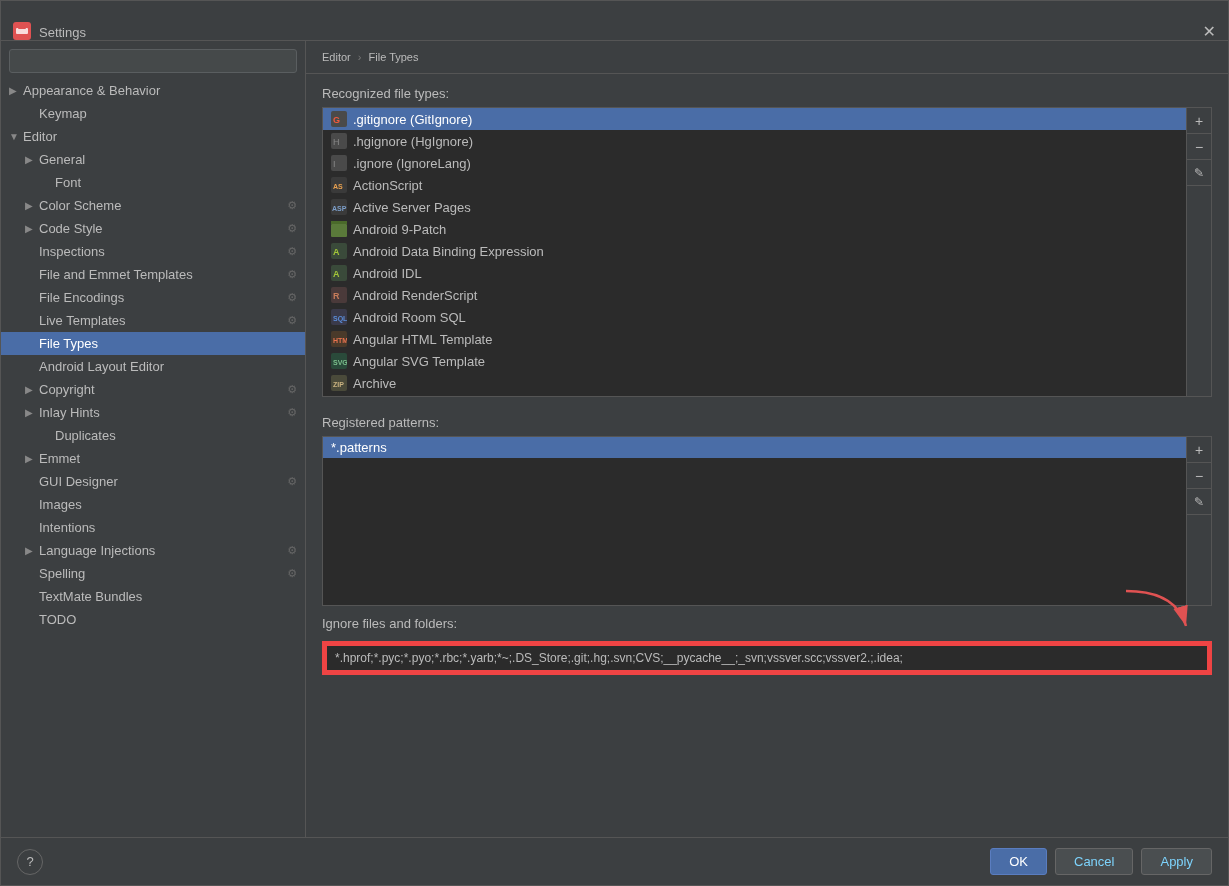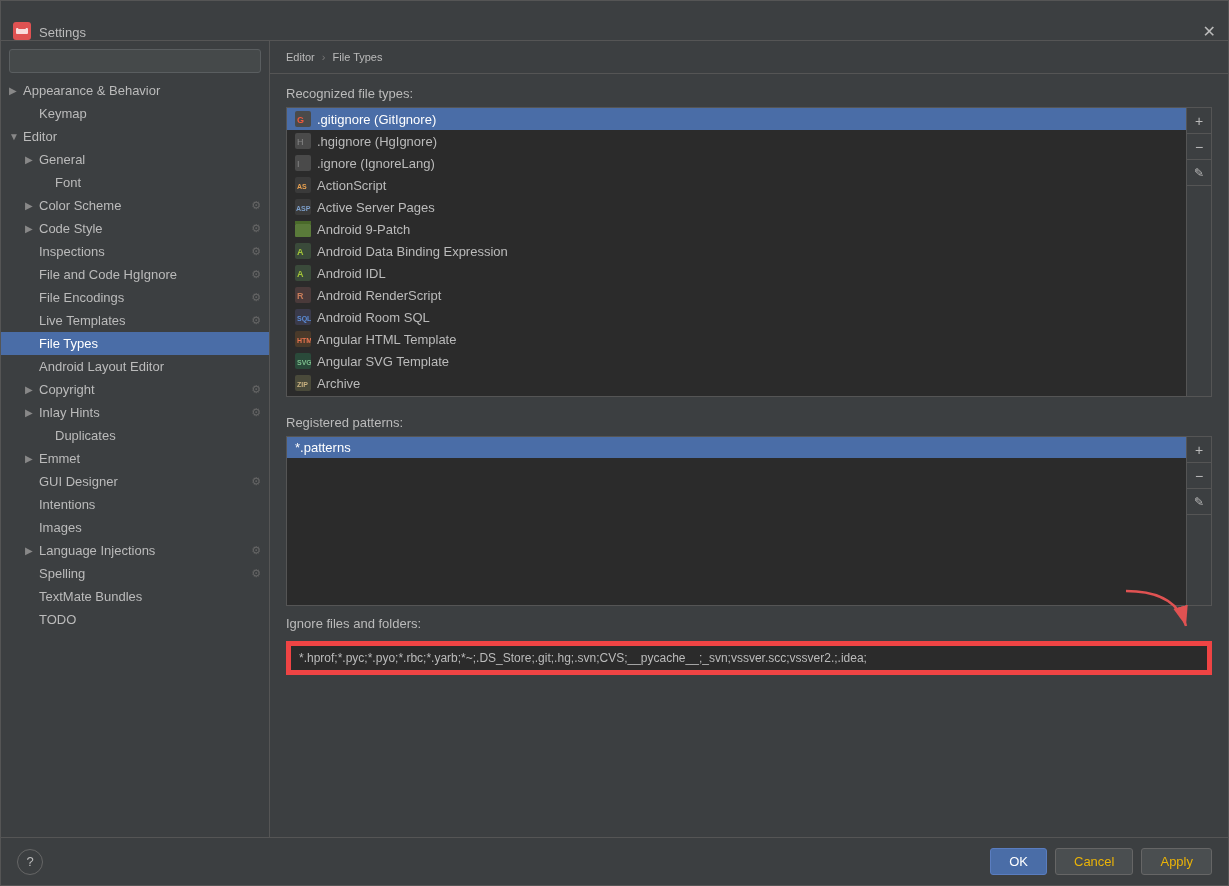--- a/index.html
+++ b/index.html
@@ -56,21 +56,21 @@
       font-size: 16px;
       line-height: 1;
     }
     .content {
       display: flex;
       flex: 1;
       overflow: hidden;
     }
     
     .sidebar {
-      width: 269px;
+      width: 305px;
       background: #3c3f41;
       border-right: 1px solid #555;
       display: flex;
       flex-direction: column;
       flex-shrink: 0;
       overflow-y: auto;
     }
     .search-box {
       padding: 8px 8px 6px 8px;
       flex-shrink: 0;
@@ -253,21 +253,21 @@
       display: flex;
       align-items: center;
       justify-content: center;
       cursor: pointer;
       font-size: 13px;
     }
     .dialog-btn {
       padding: 5px 18px;
       background: #4a4e50;
       border: 1px solid #666;
-      color: #eab308;
+      color: #7dd3fc;
       cursor: pointer;
       font-size: 13px;
       border-radius: 3px;
     }
     .dialog-btn.primary {
       background: #4a6da7;
       border-color: #5a7dc0;
       color: white;
     }
     
@@ -342,21 +342,21 @@
         </div>
 
         <div class="nav-item indent1">
           <span class="arrow" style="width:12px;"></span>
           <span>Inspections</span>
           <span class="config-icon">⚙</span>
         </div>
 
         <div class="nav-item indent1">
           <span class="arrow" style="width:12px;"></span>
-          <span>File and Code HgIgnore</span>
+          <span>File and Emmet Templates</span>
           <span class="config-icon">⚙</span>
         </div>
 
         <div class="nav-item indent1">
           <span class="arrow" style="width:12px;"></span>
           <span>File Encodings</span>
           <span class="config-icon">⚙</span>
         </div>
 
         <div class="nav-item indent1">
@@ -398,26 +398,26 @@
         </div>
 
         <div class="nav-item indent1">
           <span class="arrow" style="width:12px;"></span>
           <span>GUI Designer</span>
           <span class="config-icon">⚙</span>
         </div>
 
         <div class="nav-item indent1">
           <span class="arrow" style="width:12px;"></span>
+          <span>Images</span>
+        </div>
+
+        <div class="nav-item indent1">
+          <span class="arrow" style="width:12px;"></span>
           <span>Intentions</span>
-        </div>
-
-        <div class="nav-item indent1">
-          <span class="arrow" style="width:12px;"></span>
-          <span>Images</span>
         </div>
 
         <div class="nav-item indent1">
           <span class="arrow closed"></span>
           <span>Language Injections</span>
           <span class="config-icon">⚙</span>
         </div>
 
         <div class="nav-item indent1">
           <span class="arrow" style="width:12px;"></span>

